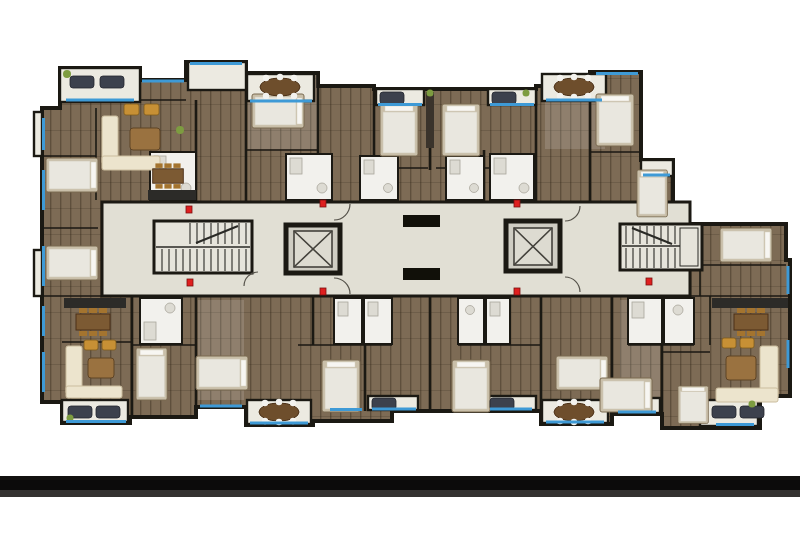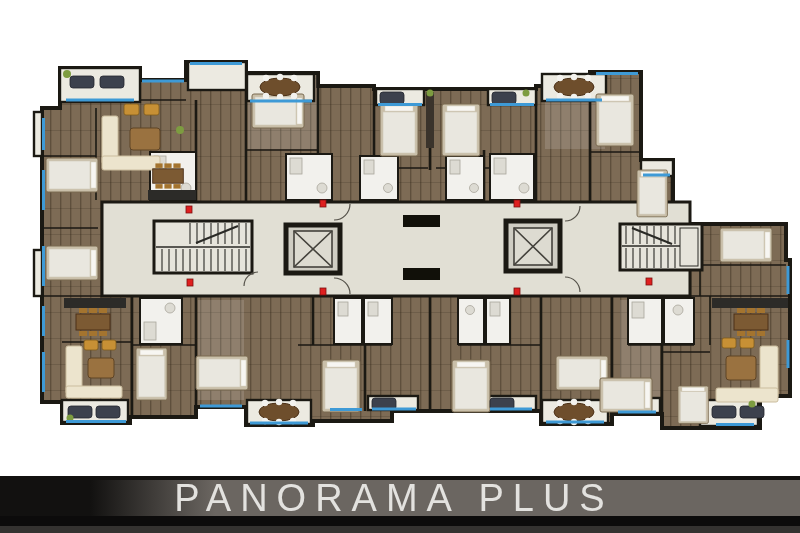--- a/index.html
+++ b/index.html
@@ -284,20 +284,17 @@
       <rect class="red" x="514" y="200" width="6" height="7"></rect>
       <rect class="red" x="187" y="279" width="6" height="7"></rect>
       <rect class="red" x="320" y="288" width="6" height="7"></rect>
       <rect class="red" x="514" y="288" width="6" height="7"></rect>
       <rect class="red" x="646" y="278" width="6" height="7"></rect>
     </g>
   </svg>
 
   <div class="banner">
     <div class="line-top"></div>
-    <div class="mid">
-      <div class="title">PANORAMA PLUS</div>
-    </div>
     <div class="line-bottom"></div>
     <div class="line-foot"></div>
   </div>
 
 </div>
 
 </body></html>

